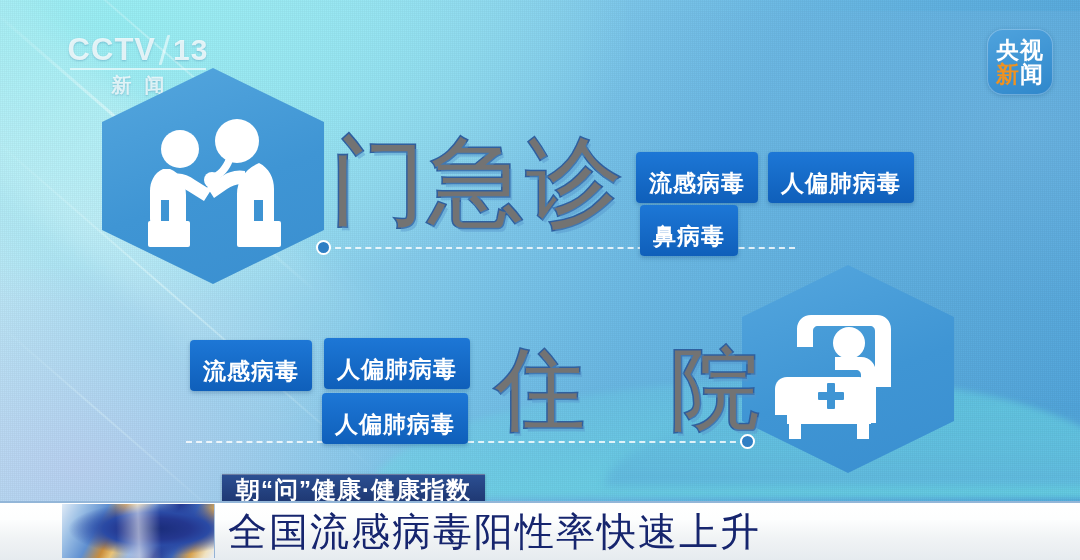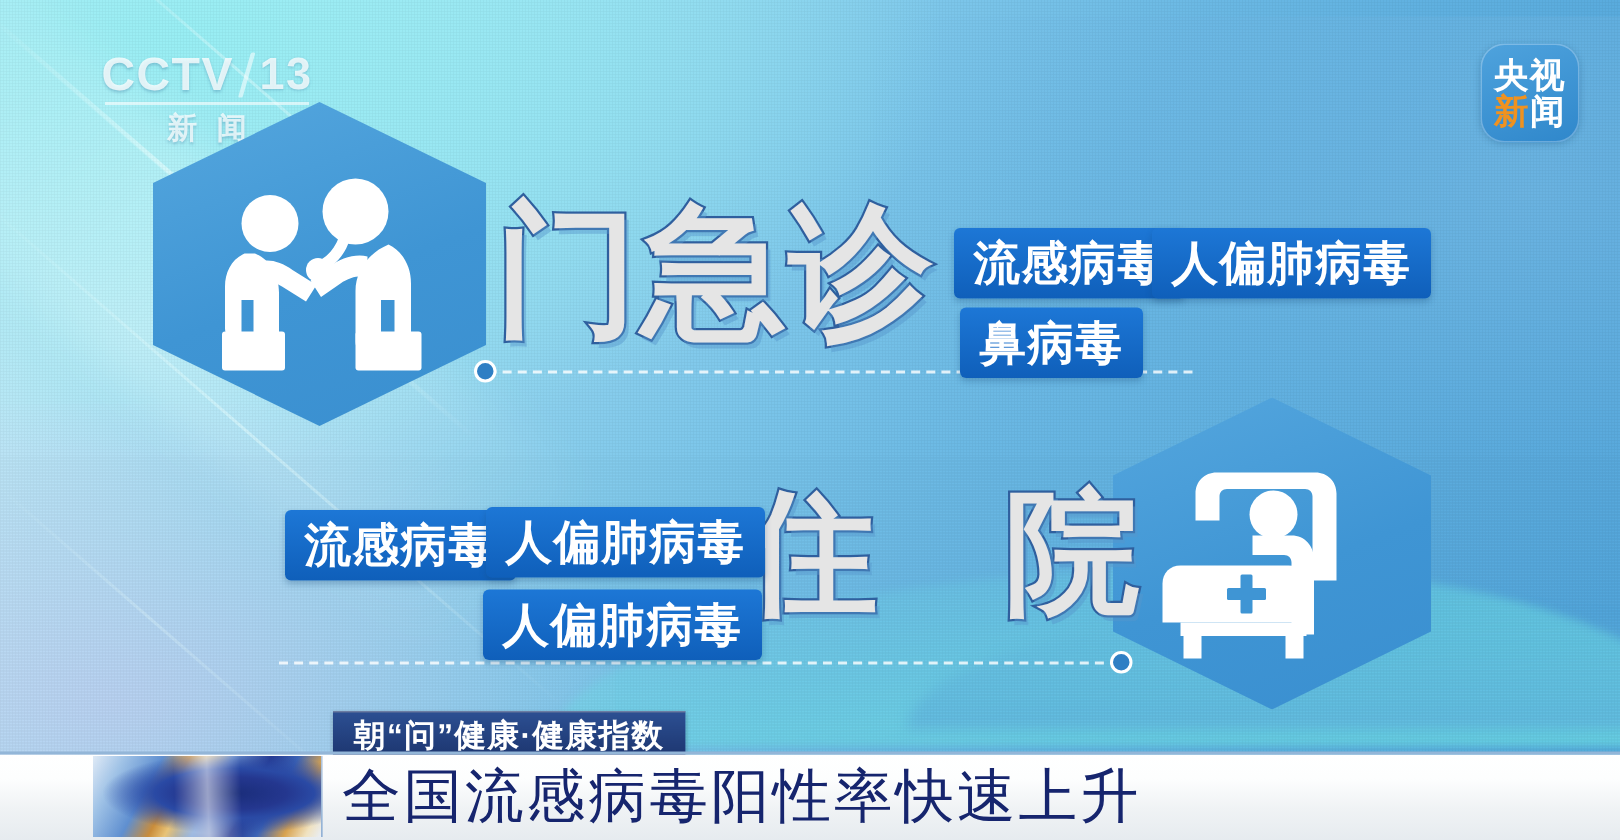--- a/index.html
+++ b/index.html
@@ -216,37 +216,37 @@
     align-items: center;
     justify-content: center;
   }
   .hex-doctor { left: 102px; top: 68px; width: 222px; height: 216px; }
   .hex-bed    { left: 742px; top: 265px; width: 212px; height: 208px; }
   .hex svg { display: block; }
 
   
   .big-word {
     position: absolute;
-    font-weight: 700;
-    color: #e5e5e5;
+    font-weight: 400;
+    color: #737373;
     -webkit-text-stroke: 3px #2f5f9e;
     paint-order: stroke fill;
     text-shadow: 3px 4px 0 rgba(86,150,205,.45);
     white-space: nowrap;
     line-height: 1;
   }
   .word-outpatient {
     left: 330px;
     top: 134px;
     font-size: 96px;
     letter-spacing: 2px;
   }
   .word-inpatient {
     left: 495px;
-    top: 324px;
+    top: 344px;
     font-size: 90px;
     letter-spacing: 30px;
   }
 
   
   .dashline {
     position: absolute;
     height: 0;
     border-top: 2px dashed rgba(255,255,255,.8);
   }
@@ -262,24 +262,24 @@
     box-sizing: border-box;
   }
   .dot-1 { left: 316px; top: 240px; }
   .dot-2 { left: 740px; top: 434px; }
 
   
   .tag {
     position: absolute;
     background: linear-gradient(180deg, #1d77d6 0%, #0f5fba 100%);
     color: #ffffff;
-    font-size: 31px;
+    font-size: 23px;
     font-weight: 700;
     border-radius: 4px;
-    padding: 8px 13px 8px;
+    padding: 20px 13px 8px;
     letter-spacing: 1px;
     line-height: 1;
     white-space: nowrap;
     box-shadow: 0 2px 4px rgba(20,70,120,.3);
   }
   .tag-flu-top      { left: 636px; top: 152px; }
   .tag-hmpv-top     { left: 768px; top: 152px; }
   .tag-rhino-top    { left: 640px; top: 205px; }
   .tag-flu-bottom   { left: 190px; top: 340px; }
   .tag-myco-bottom  { left: 324px; top: 338px; }
@@ -290,21 +290,21 @@
     position: absolute;
     left: 222px;
     top: 474px;
     height: 29px;
     padding: 0 14px;
     display: flex;
     align-items: center;
     background: linear-gradient(180deg, #2c4f92 0%, #1d3670 100%);
     border-top: 1px solid rgba(255,255,255,.35);
     color: #ffffff;
-    font-size: 21px;
+    font-size: 24px;
     font-weight: 700;
     letter-spacing: 1px;
     white-space: nowrap;
     box-shadow: 0 1px 3px rgba(0,0,0,.25);
   }
   .headline-bar {
     position: absolute;
     left: 0;
     right: 0;
     bottom: 0;

